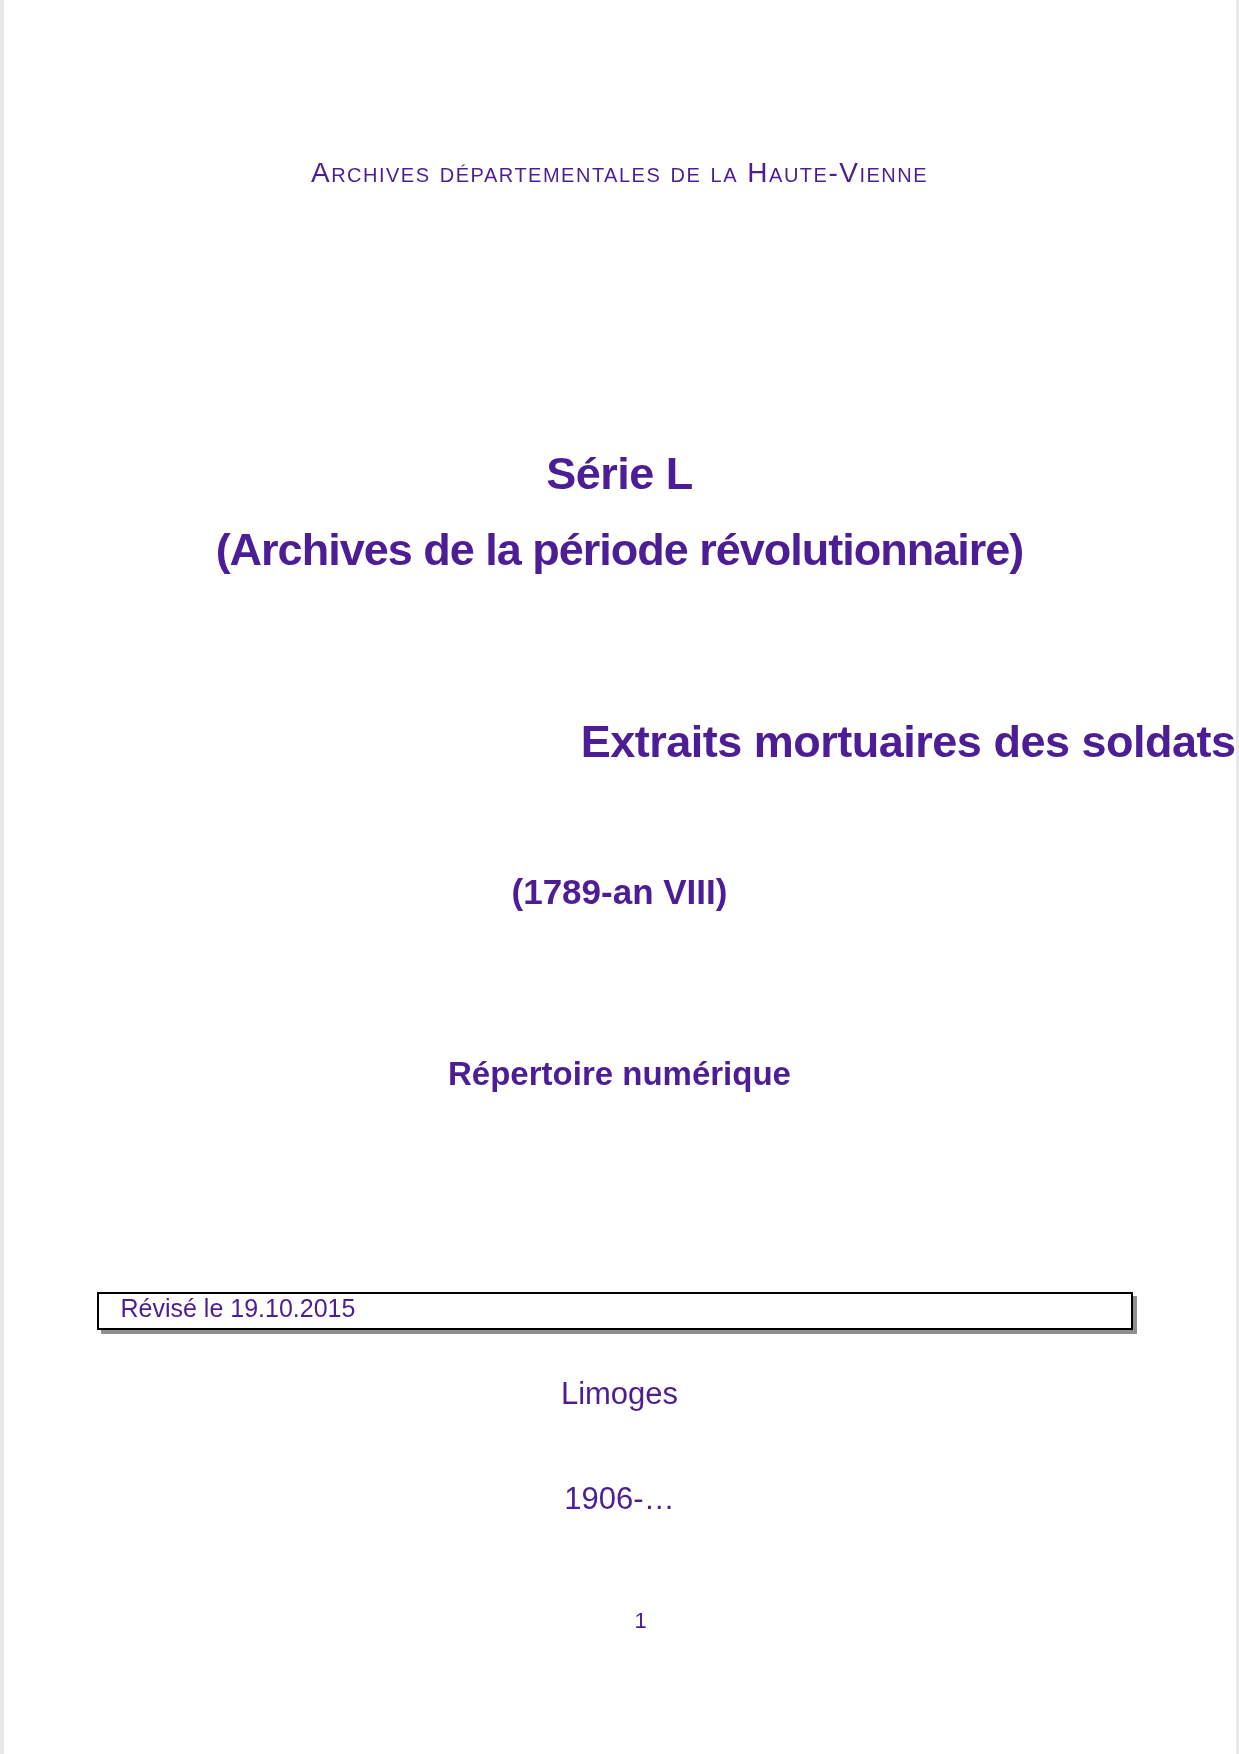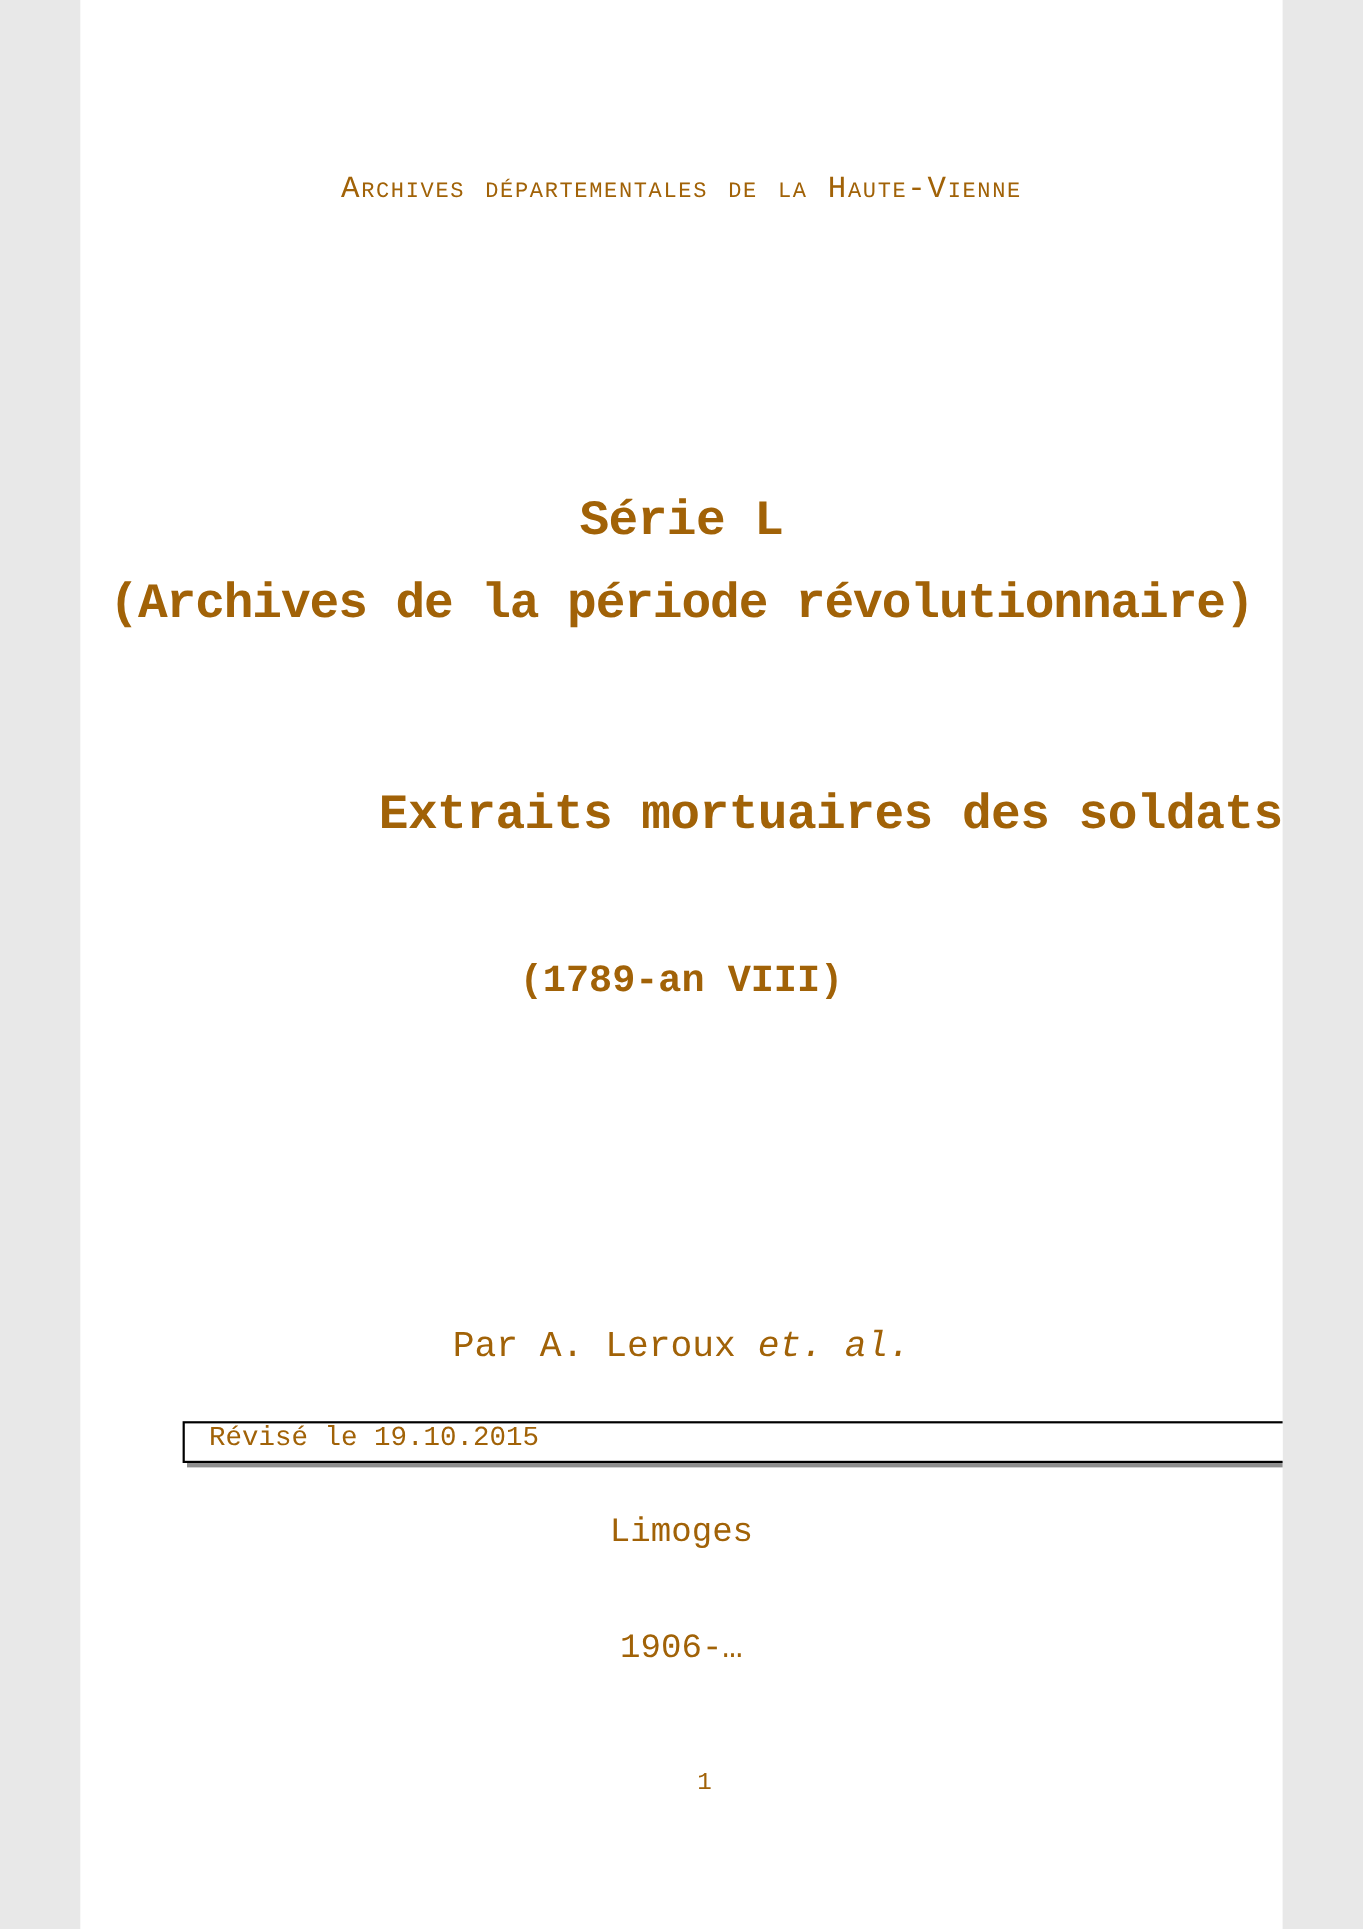--- a/index.html
+++ b/index.html
@@ -2,26 +2,26 @@
 <html><head>
 <meta charset="utf-8">
 <style>
   html, body {
     margin: 0;
     padding: 0;
     background: #e8e8e8;
   }
   .page {
     position: relative;
-    width: 1093px;
+    width: 1232px;
     height: 1754px;
     margin: 0 auto;
     background: #ffffff;
-    color: #a16207;
-    font-family: Liberation Mono, monospace;
+    color: #4c1d95;
+    font-family: Liberation Sans, sans-serif;
     overflow: hidden;
   }
   .line {
     position: absolute;
     left: 0;
     width: 100%;
     text-align: center;
     line-height: 1.15;
     white-space: nowrap;
   }
@@ -109,24 +109,22 @@
 
   <div class="line title-main-2">(Archives de la période révolutionnaire)</div>
 
   <div class="line title-main-1">Série L</div>
 
   <div class="line title-sub-1">Extraits mortuaires des soldats</div>
 
 
   <div class="line date-range">(1789-an VIII)</div>
 
+  <div class="line repertoire">Répertoire numérique</div>
 
-  <div class="line byline">
-    <span>Par A. Leroux </span><span class="it">et. al.</span>
-  </div>
 
   <div class="revision-box">
     <span>Révisé le 19.10.2015</span>
   </div>
 
   <div class="line imprint-city">Limoges</div>
 
   <div class="line imprint-years">1906-…</div>
 
   <div class="line page-number">1</div>

